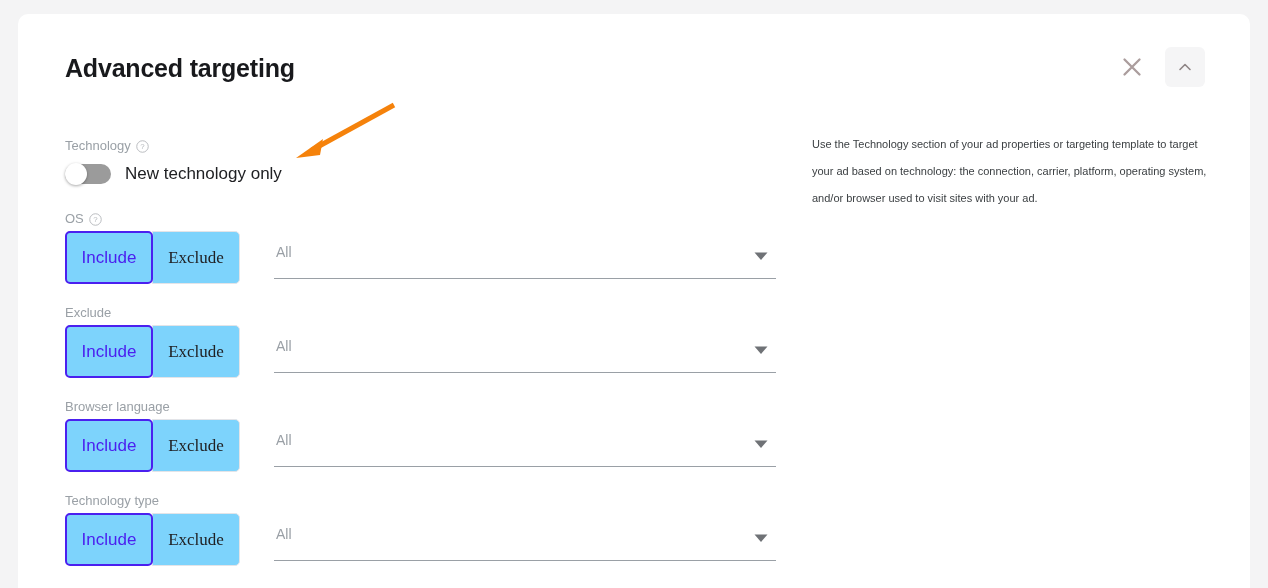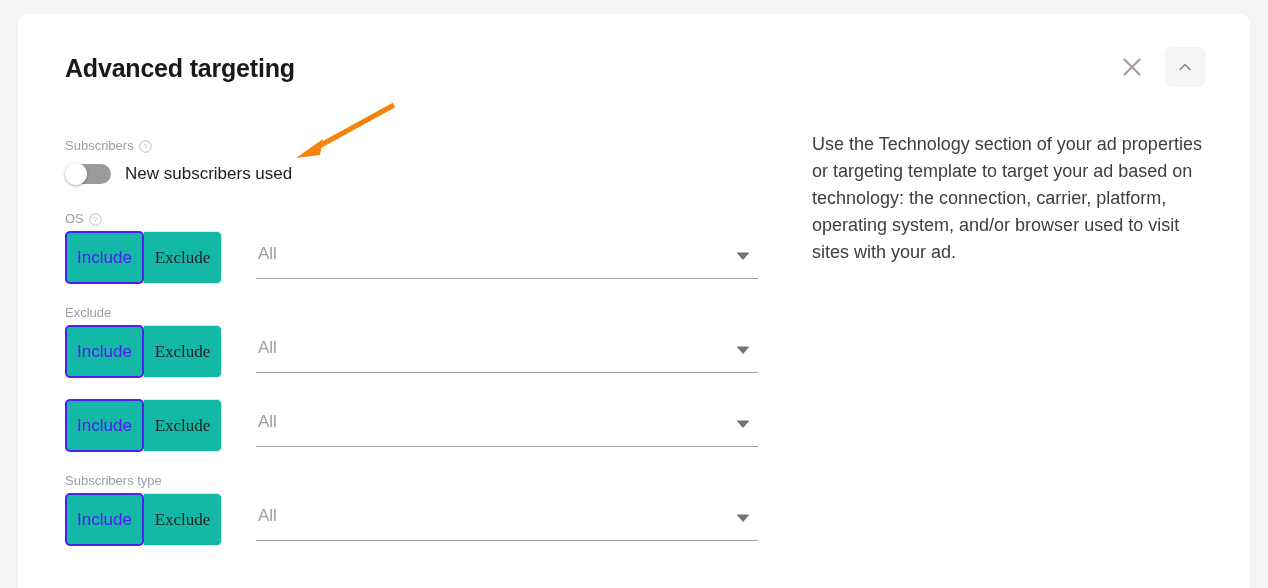--- a/index.html
+++ b/index.html
@@ -96,21 +96,21 @@
     position: absolute;
     left: 47px;
     top: 0;
     width: 700px;
   }
   .right-col {
     position: absolute;
     left: 794px;
     top: 17px;
     width: 400px;
-    font-size: 18px;
+    font-size: 11px;
     line-height: 27px;
     color: #3c4043;
   }
 
   
   .field-label {
     font-size: 13px;
     color: #9aa0a6;
     line-height: 16px;
     display: flex;
@@ -169,27 +169,27 @@
   .target-row {
     display: flex;
     align-items: flex-start;
     margin-top: 2px;
   }
   .seg-group {
     display: flex;
     flex: none;
   }
   .seg-btn {
-    width: 79px;
+    width: 88px;
     height: 53px;
     display: flex;
     align-items: center;
     justify-content: center;
     font-size: 17px;
-    background: #14b8a6;
+    background: #7dd3fc;
     box-sizing: border-box;
     cursor: pointer;
     color: #202124;
     border: 1px solid #e3e4e8;
   }
   .seg-btn.left  { border-radius: 5px 0 0 5px; }
   .seg-btn.right { border-radius: 0 5px 5px 0; border-left: none; font-family: Liberation Serif, serif; }
   .seg-btn.active {
     border: 2px solid #4b20ef;
     color: #4b20ef;
@@ -208,21 +208,21 @@
     margin-left: 34px;
     margin-top: 7px;
     height: 40px;
     border-bottom: 1px solid #9aa0a6;
     cursor: pointer;
   }
   .select-value {
     position: absolute;
     left: 2px;
     top: 6px;
-    font-size: 17px;
+    font-size: 14px;
     color: #9aa0a6;
   }
   .select-arrow {
     position: absolute;
     right: 8px;
     top: 14px;
   }
   .select-arrow svg { display: block; }
 
   .block-gap { margin-top: 21px; text-align: right; }
@@ -261,34 +261,34 @@
         </button>
       </div>
     </div>
 
     <div class="content">
 
       <div class="left-col">
 
         <div class="subscribers-block">
           <div class="field-label">
-            <span>Subscribers</span>
+            <span>Technology</span>
             <span class="help-icon">
               <svg width="13" height="13" viewBox="0 0 14 14">
                 <circle cx="7" cy="7" r="6.2" fill="none" stroke="#b5b8bc" stroke-width="1"></circle>
                 <text x="7" y="10.2" text-anchor="middle" font-size="8.5" fill="#b5b8bc" font-family="Liberation Sans, sans-serif">?</text>
               </svg>
             </span>
           </div>
           <div class="toggle-row">
             <div class="switch">
               <div class="track"></div>
               <div class="knob"></div>
             </div>
-            <div class="toggle-caption">New subscribers used</div>
+            <div class="toggle-caption">New technology only</div>
           </div>
         </div>
 
         <div class="block-gap">
           <div class="field-label">
             <span>OS</span>
             <span class="help-icon">
               <svg width="13" height="13" viewBox="0 0 14 14">
                 <circle cx="7" cy="7" r="6.2" fill="none" stroke="#b5b8bc" stroke-width="1"></circle>
                 <text x="7" y="10.2" text-anchor="middle" font-size="8.5" fill="#b5b8bc" font-family="Liberation Sans, sans-serif">?</text>
@@ -325,39 +325,42 @@
               <span class="select-arrow">
                 <svg width="14" height="9" viewBox="0 0 14 9">
                   <path d="M0.5 0.5 L13.5 0.5 L7 8 Z" fill="#6f7276"></path>
                 </svg>
               </span>
             </div>
           </div>
         </div>
 
         <div class="block-gap">
+          <div class="field-label">
+            <span>Browser language</span>
+          </div>
           <div class="target-row">
             <div class="seg-group">
               <div class="seg-btn left active">Include</div>
               <div class="seg-btn right">Exclude</div>
             </div>
             <div class="select-wrap">
               <div class="select-value">All</div>
               <span class="select-arrow">
                 <svg width="14" height="9" viewBox="0 0 14 9">
                   <path d="M0.5 0.5 L13.5 0.5 L7 8 Z" fill="#6f7276"></path>
                 </svg>
               </span>
             </div>
           </div>
         </div>
 
         <div class="block-gap">
           <div class="field-label">
-            <span>Subscribers type</span>
+            <span>Technology type</span>
           </div>
           <div class="target-row">
             <div class="seg-group">
               <div class="seg-btn left active">Include</div>
               <div class="seg-btn right">Exclude</div>
             </div>
             <div class="select-wrap">
               <div class="select-value">All</div>
               <span class="select-arrow">
                 <svg width="14" height="9" viewBox="0 0 14 9">

